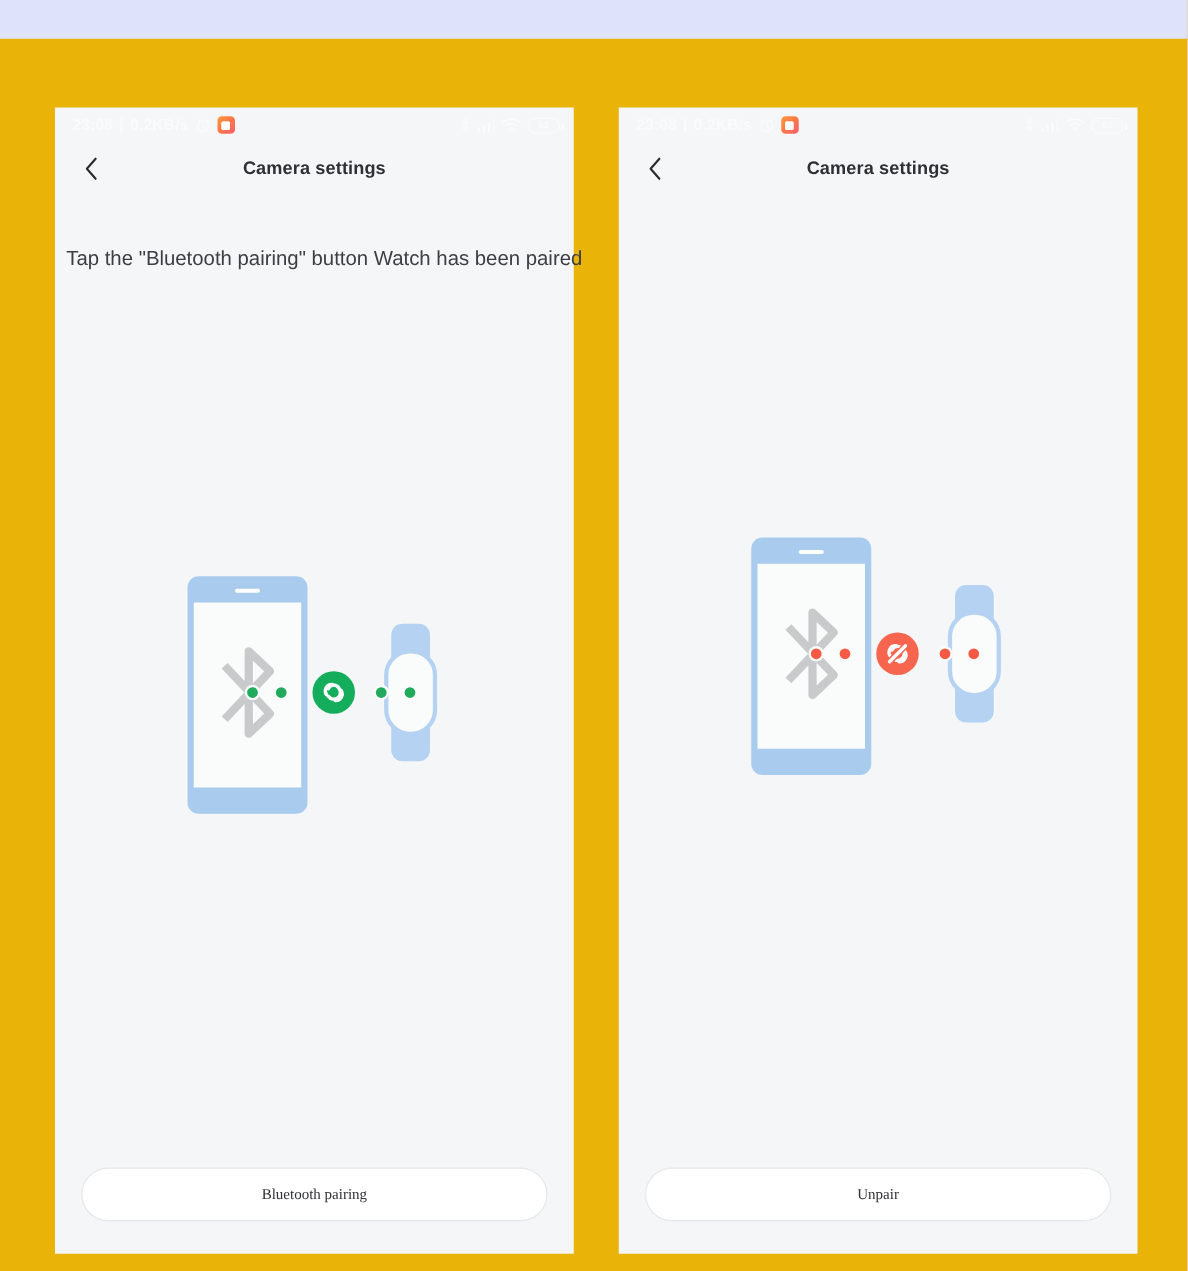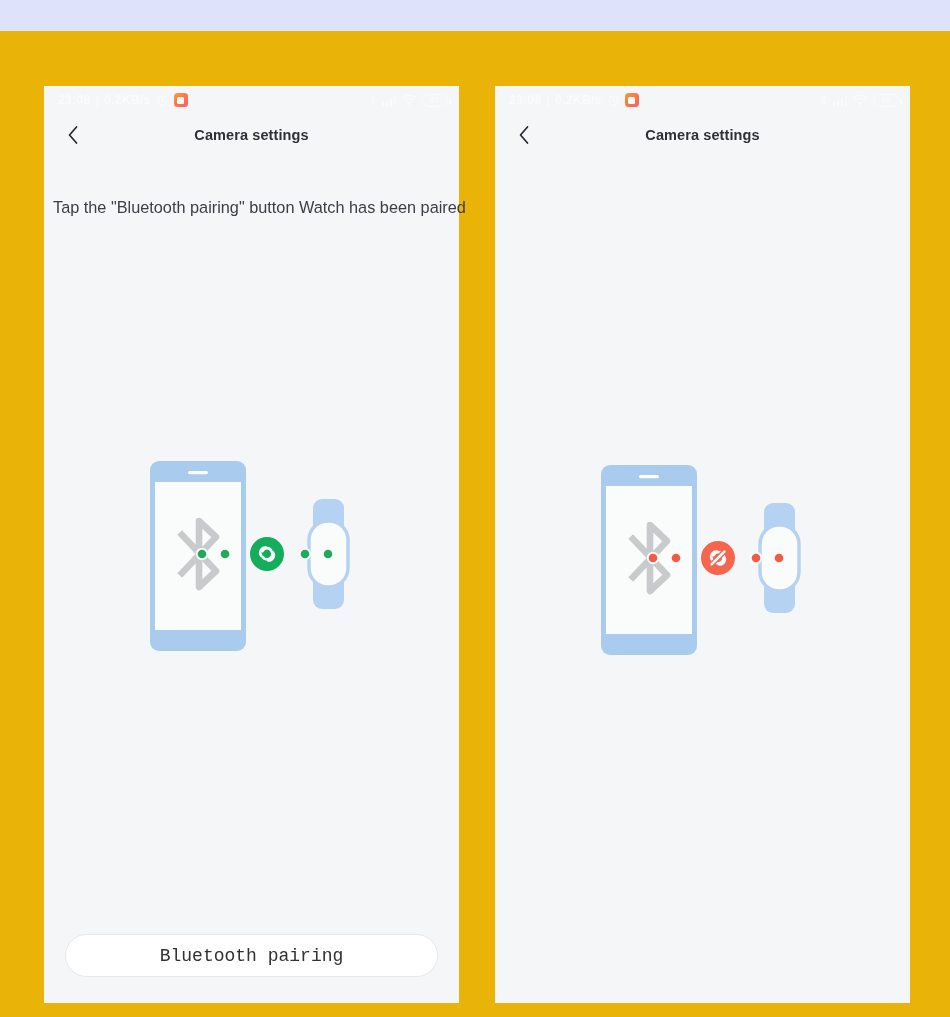--- a/index.html
+++ b/index.html
@@ -120,22 +120,22 @@
   }
   .illus { display:block; }
 
   
   .btn-wrap { padding:0 21px 26px 21px; }
   .action-btn {
     width:100%; height:43px;
     background:#ffffff;
     border:1px solid #e7e8ea;
     border-radius:22px;
-    font-family:Liberation Mono, monospace;
-    font-size:18px;
+    font-family:Liberation Serif, serif;
+    font-size:12px;
     color:#303134;
     cursor:pointer;
     display:flex; align-items:center; justify-content:center;
   }
 </style>
 </head>
 <body>
 
 <div class="stage">
 
@@ -306,15 +306,18 @@
           <g transform="translate(120,101)">
             <path d="M-1.2 -6.4 a5.2 5.2 0 0 0 -4.6 8.2 M1.2 6.4 a5.2 5.2 0 0 0 4.6 -8.2" fill="none" stroke="#ffffff" stroke-width="2.7" stroke-linecap="round"></path>
             <path d="M-4.4 -3.0 a4.8 4.8 0 0 1 8.8 0 a4.8 4.8 0 0 1 -8.8 6.0" fill="none" stroke="#ffffff" stroke-width="2.7" stroke-linecap="round"></path>
             <path d="M-7.6 7.6 L7.6 -7.6" fill="none" stroke="#f8654f" stroke-width="5.2" stroke-linecap="round"></path>
             <path d="M-6.4 6.4 L6.4 -6.4" fill="none" stroke="#ffffff" stroke-width="2.7" stroke-linecap="round"></path>
           </g>
         </g>
       </svg>
     </div>
 
+    <div class="btn-wrap">
+      <button class="action-btn">Unpair</button>
+    </div>
   </div>
 
 </div>
 
 </body></html>

